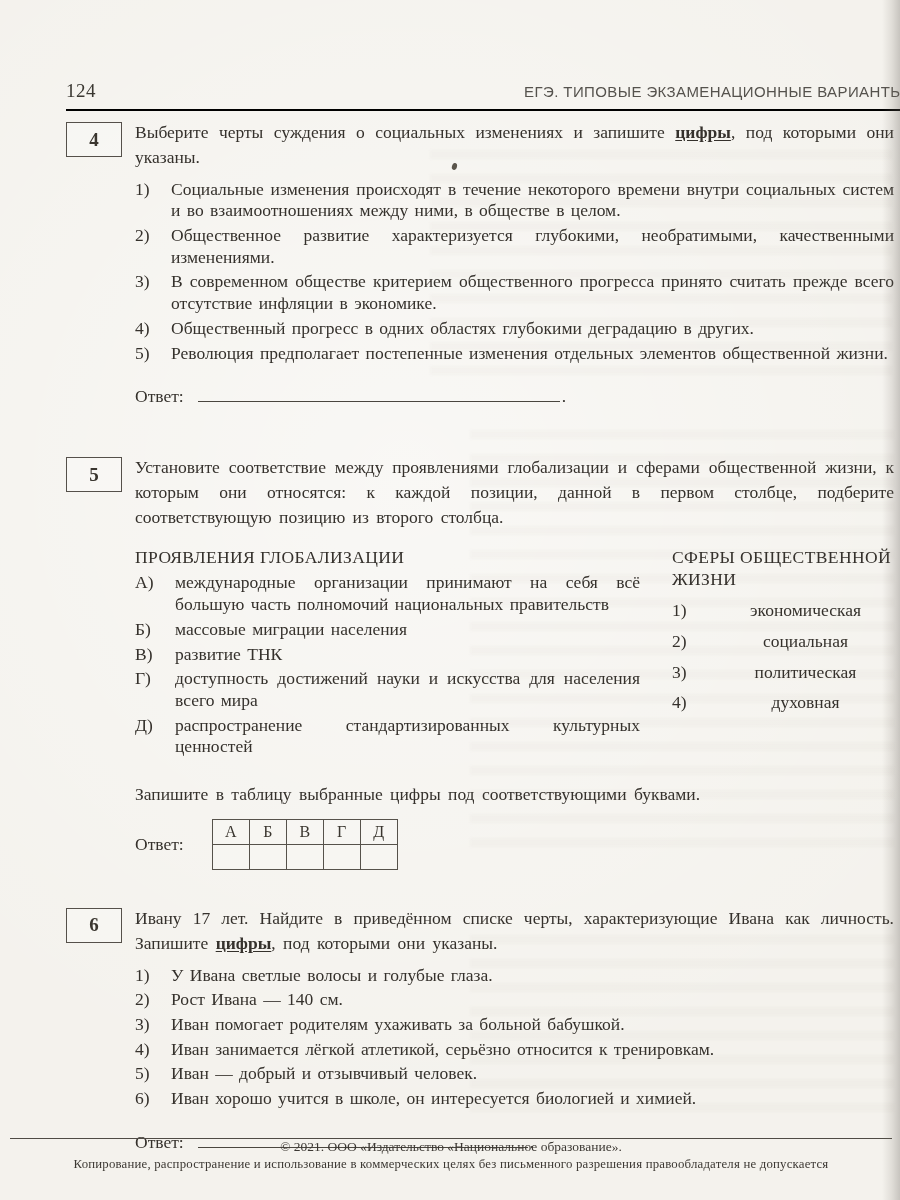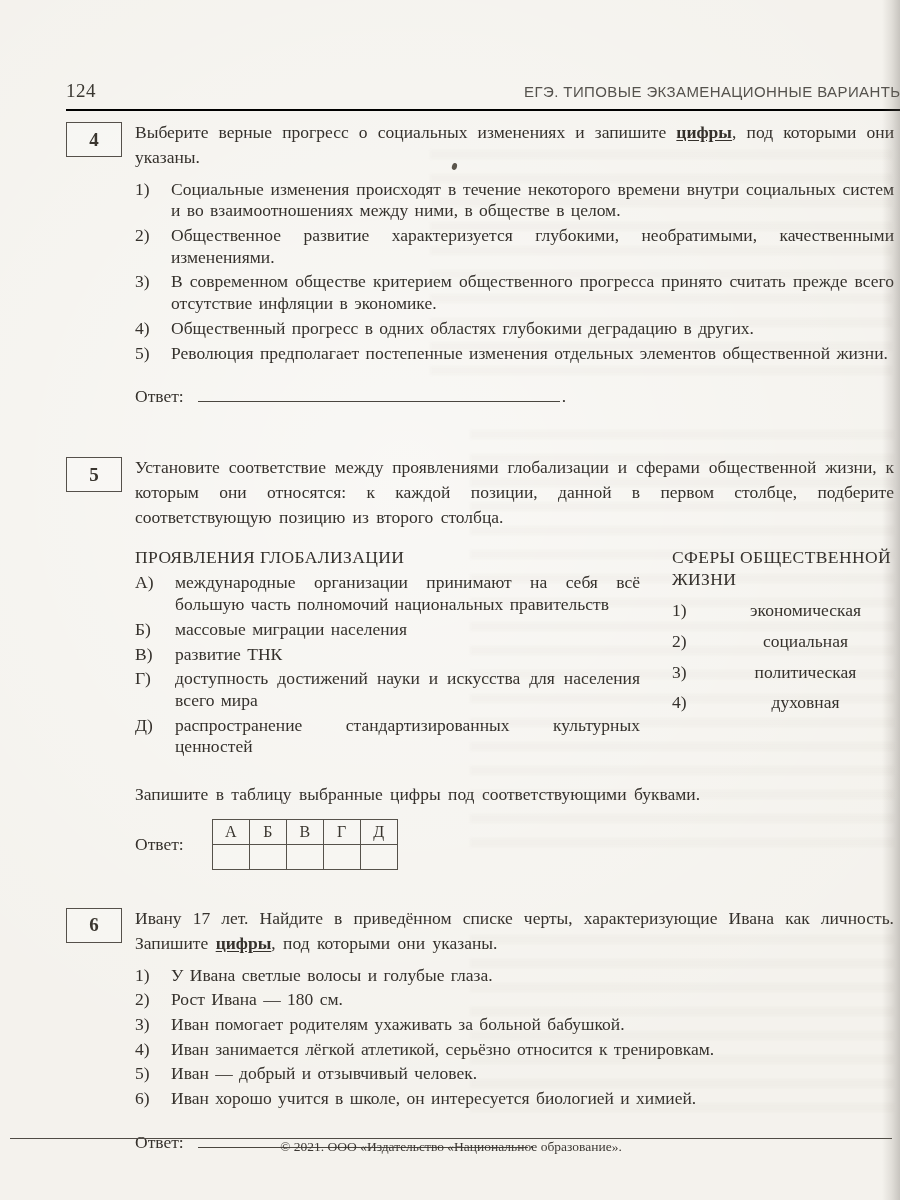--- a/index.html
+++ b/index.html
@@ -91,21 +91,21 @@
   <span class="headtitle">ЕГЭ. ТИПОВЫЕ ЭКЗАМЕНАЦИОННЫЕ ВАРИАНТЫ</span>
 </header>
 
 <main class="content">
 
   <section class="question q4">
     <div class="qnum-box">
       <span>4</span>
     </div>
     <div class="qbody">
-      <p class="intro"><span>Выберите верные прогресс о социальных изменениях и запишите </span><span class="u">цифры</span><span>, под которыми они указаны.</span></p>
+      <p class="intro"><span>Выберите черты суждения о социальных изменениях и запишите </span><span class="u">цифры</span><span>, под которыми они указаны.</span></p>
       <div class="items">
           <div class="item-row">
             <span class="mk">1)</span>
             <span class="tx">Социальные изменения происходят в течение некоторого времени внутри социальных систем и во взаимоотношениях между ними, в обществе в целом.</span>
           </div>
           <div class="item-row">
             <span class="mk">2)</span>
             <span class="tx">Общественное развитие характеризуется глубокими, необратимыми, качественными изменениями.</span>
           </div>
           <div class="item-row">
@@ -216,21 +216,21 @@
     </div>
     <div class="qbody">
       <p class="intro"><span>Ивану 17 лет. Найдите в приведённом списке черты, характеризующие Ивана как личность. Запишите </span><span class="u">цифры</span><span>, под которыми они указаны.</span></p>
       <div class="items">
           <div class="item-row">
             <span class="mk">1)</span>
             <span class="tx">У Ивана светлые волосы и голубые глаза.</span>
           </div>
           <div class="item-row">
             <span class="mk">2)</span>
-            <span class="tx">Рост Ивана — 180 см.</span>
+            <span class="tx">Рост Ивана — 140 см.</span>
           </div>
           <div class="item-row">
             <span class="mk">3)</span>
             <span class="tx">Иван помогает родителям ухаживать за больной бабушкой.</span>
           </div>
           <div class="item-row">
             <span class="mk">4)</span>
             <span class="tx">Иван занимается лёгкой атлетикой, серьёзно относится к тренировкам.</span>
           </div>
           <div class="item-row">
@@ -247,15 +247,16 @@
         <span class="blank blank-q6"></span>
         <span class="ans-period">.</span>
       </div>
     </div>
   </section>
 
 </main>
 
 <footer class="pagefoot">
   <p class="foot-line1">© 2021. ООО «Издательство «Национальное образование».</p>
+  <p class="foot-line2">Копирование, распространение и использование в коммерческих целях без письменного разрешения правообладателя не допускается</p>
 </footer>
 
 <div class="edge-shadow"></div>
 
 </body></html>

